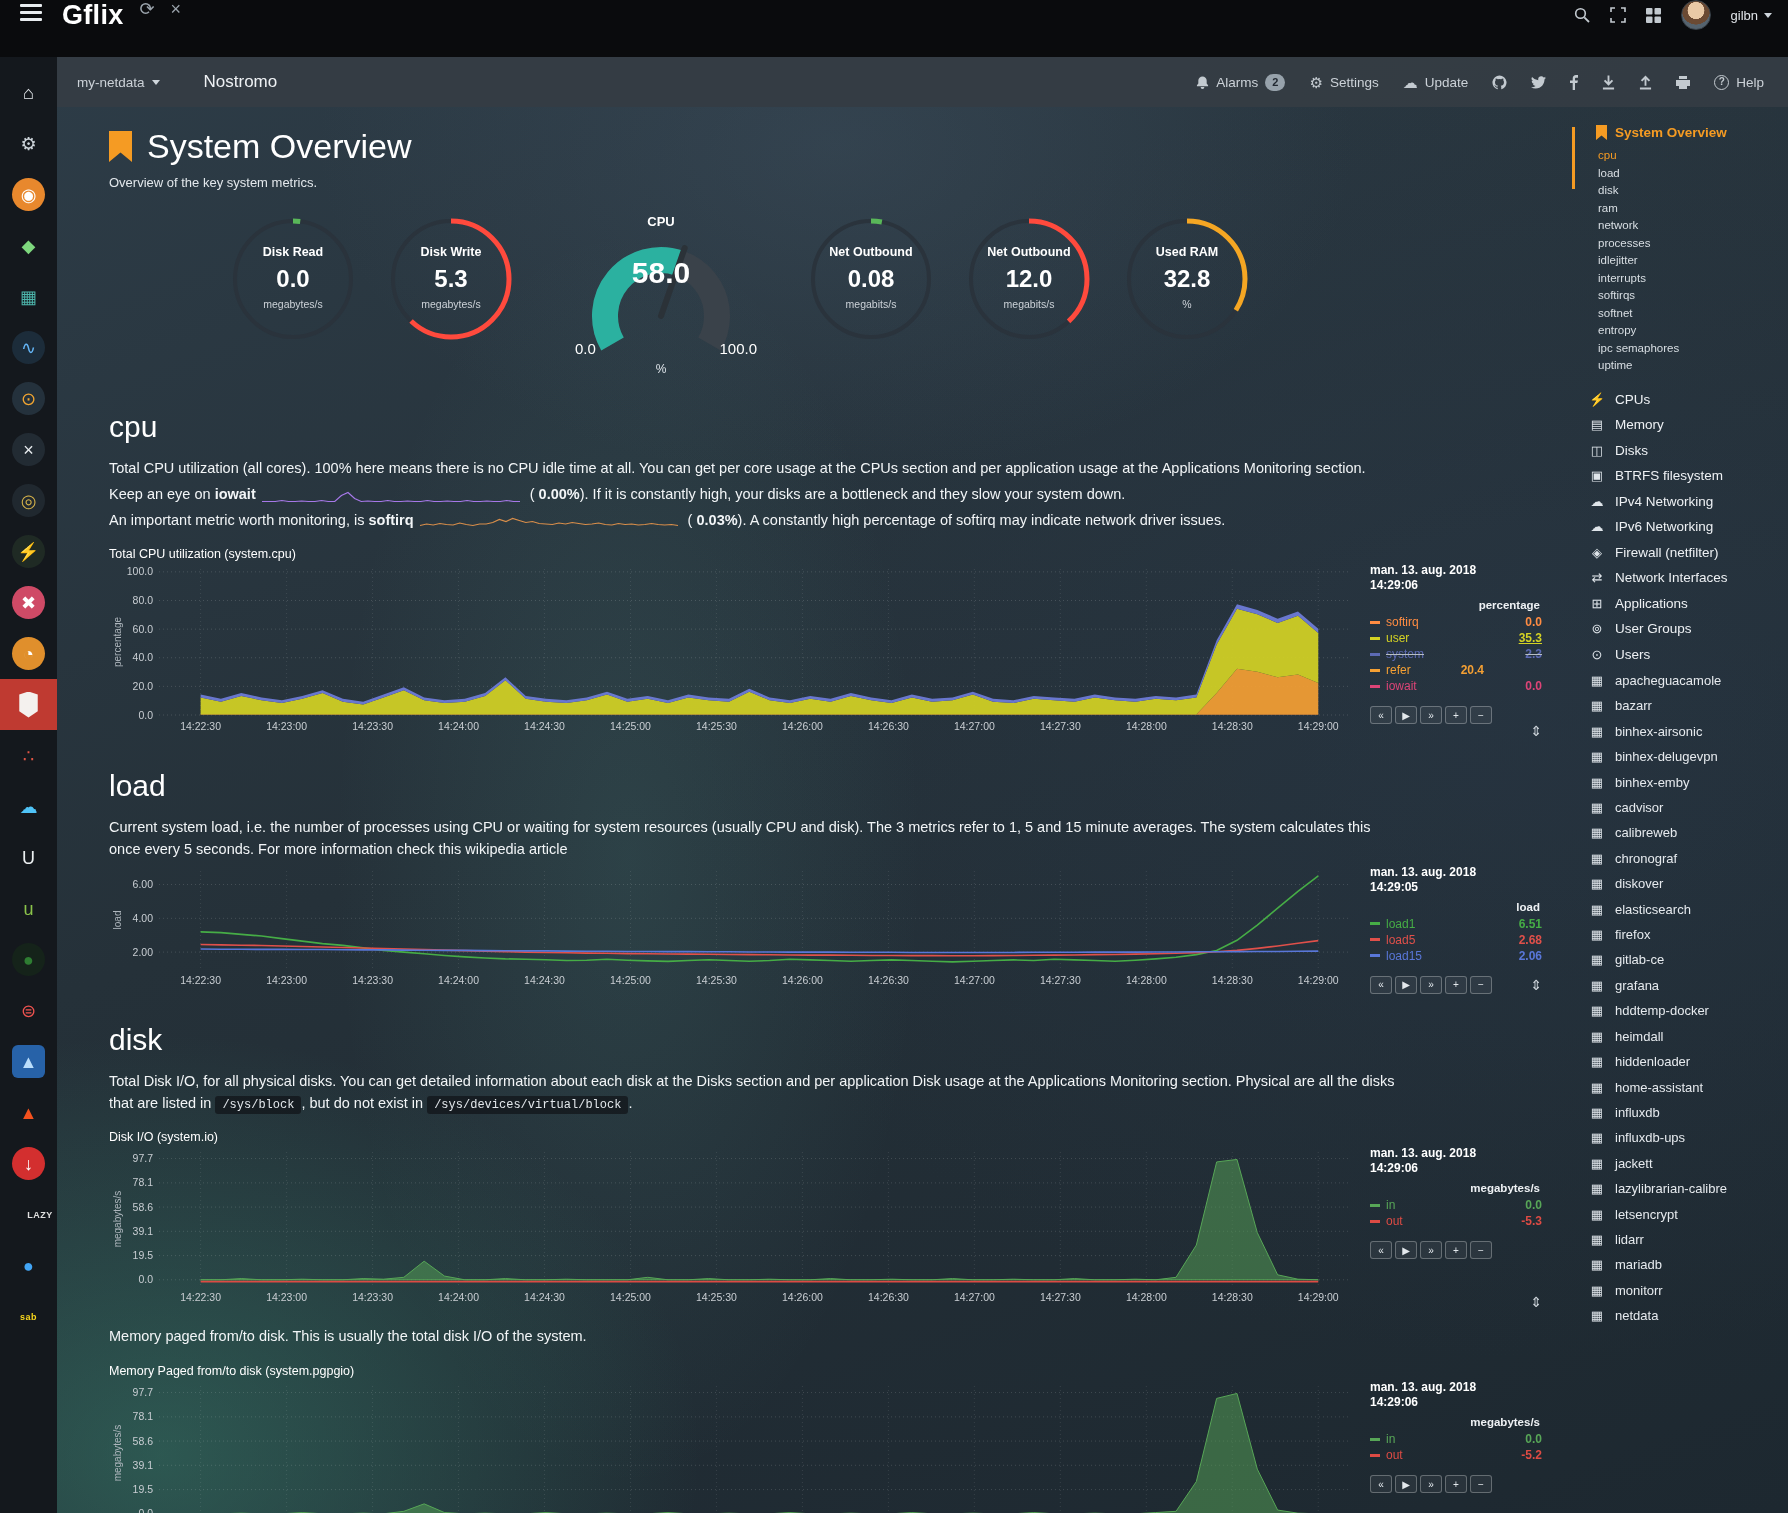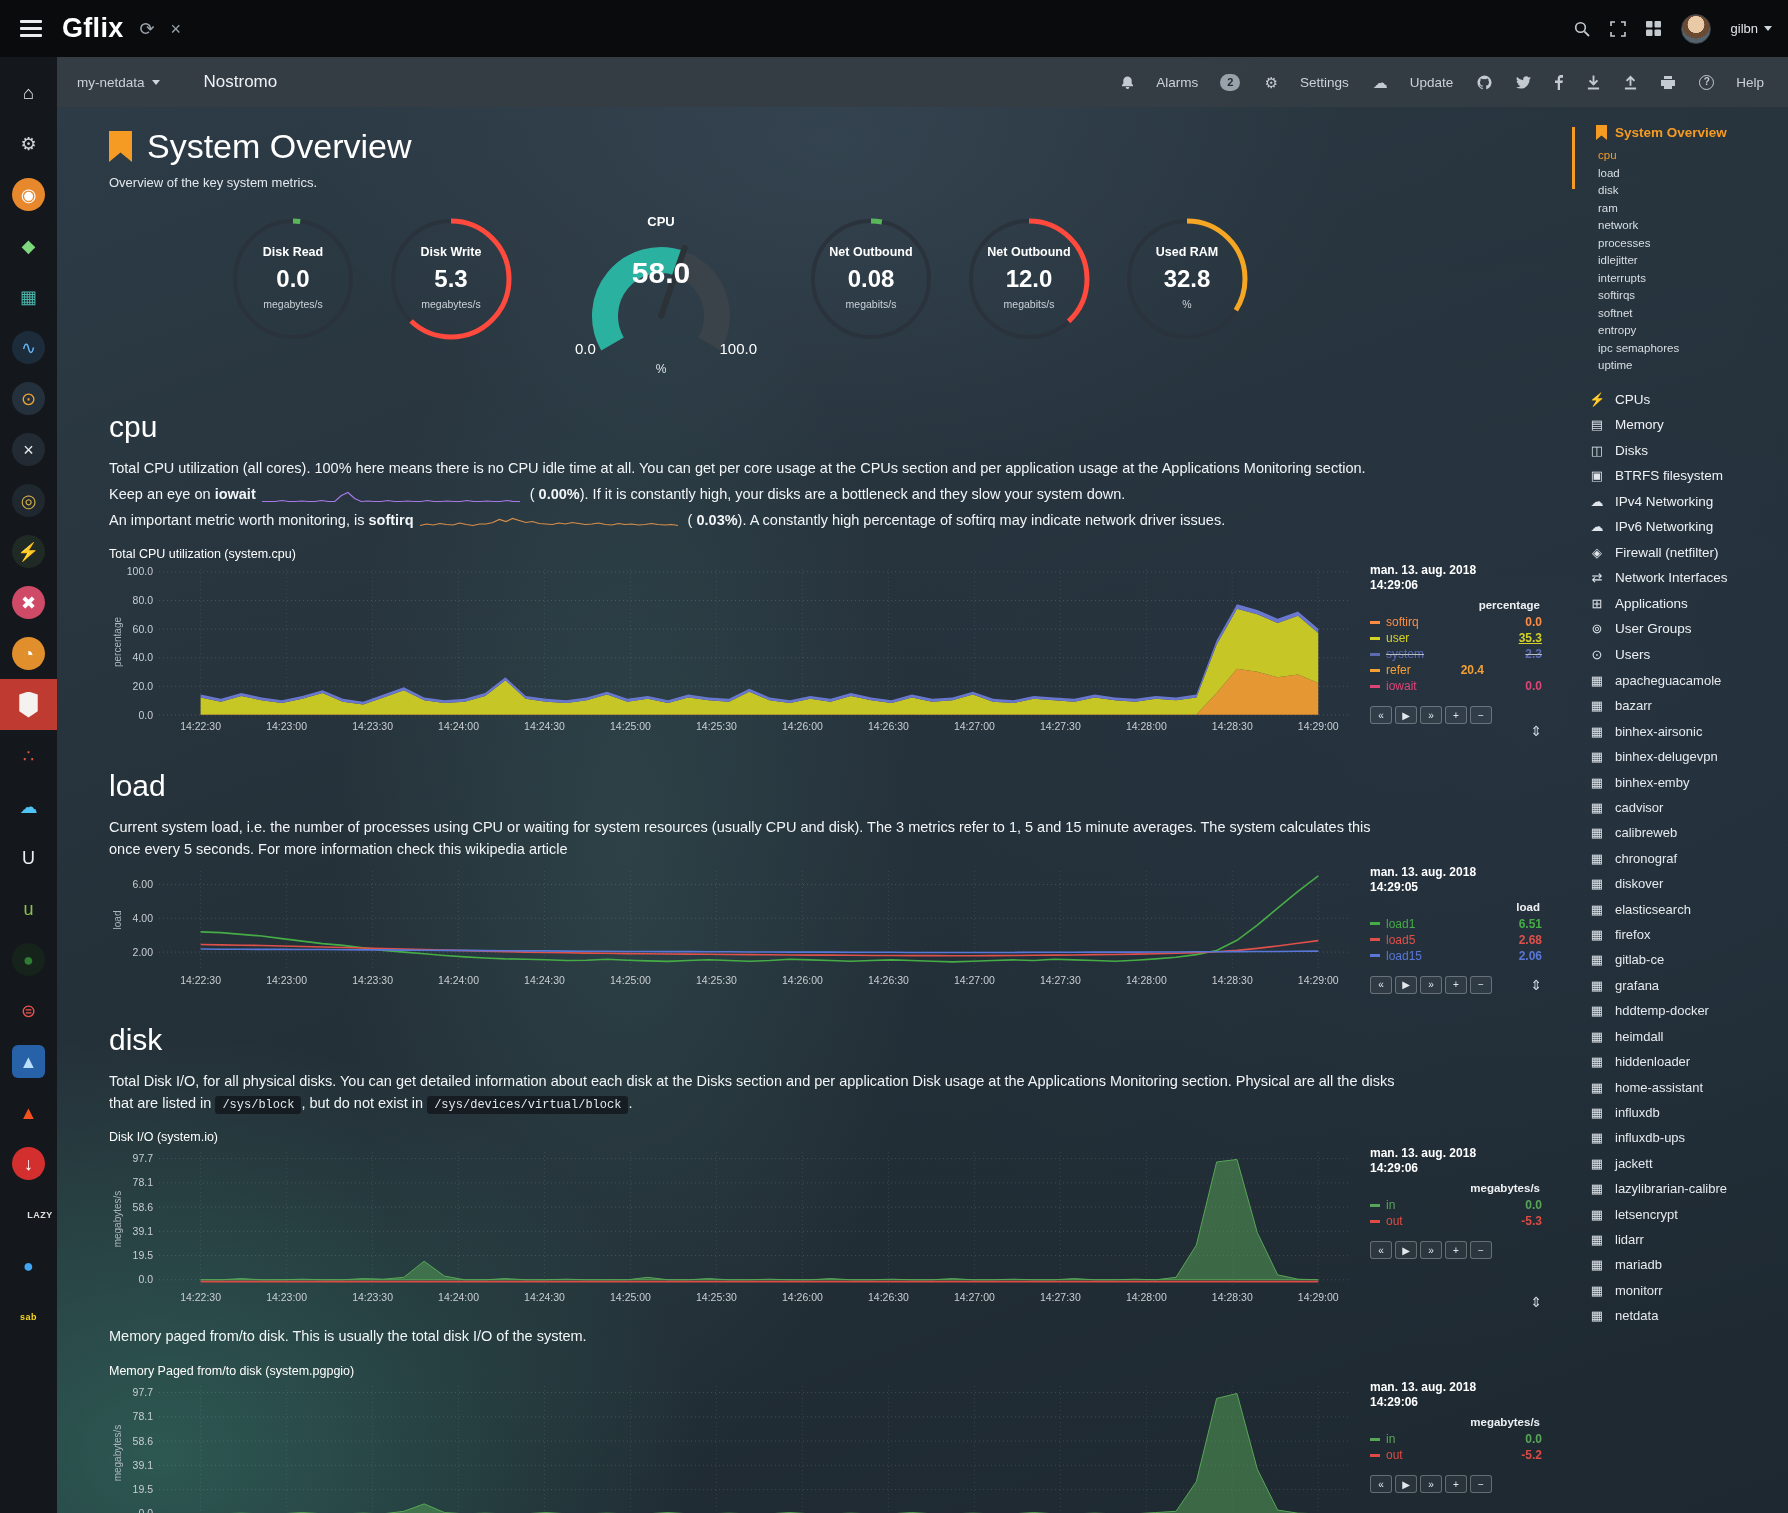--- a/index.html
+++ b/index.html
@@ -1,20 +1,20 @@
 <!DOCTYPE html>
 <html><head>
 <meta charset="utf-8">
 <style>
   *{box-sizing:border-box;margin:0;padding:0}
   html,body{width:1788px;height:1513px;overflow:hidden}
   body{font-family:"Liberation Sans",sans-serif;background:#10151a;color:#e9edf0}
 
   
-  .topbar{height:57px;background:#0a0b0d;display:flex;align-items:center;padding:0 16px;gap:16px}
+  .topbar{height:57px;background:#0a0b0d;display:flex;align-items:flex-start;padding:0 16px;gap:16px}
   .burger{display:flex;flex-direction:column;gap:4px;cursor:pointer;padding:4px}
   .burger i{display:block;width:22px;height:3px;background:#e8ecef;border-radius:1px}
   .brand{font-size:27px;font-weight:bold;color:#fff;letter-spacing:.3px}
   .tabctl{color:#9aa3ab;font-size:18px;line-height:1}
   .topbar-right{margin-left:auto;display:flex;align-items:center;gap:20px;color:#cfd6dc}
   .avatar{width:30px;height:30px;border-radius:50%;border:1px solid #3a4249;
     background:radial-gradient(circle at 50% 34%,#e9c9a6 0 36%,#6b4a33 37% 60%,#55636e 61%)}
   .username{font-size:13px;color:#e2e6ea;display:flex;align-items:center;gap:6px}
   .caret{width:0;height:0;border-left:4px solid transparent;border-right:4px solid transparent;border-top:5px solid #cfd6dc;display:inline-block}
 
@@ -33,21 +33,21 @@
     background:
       radial-gradient(900px 700px at 6% 96%, rgba(64,158,128,.38), transparent 60%),
       radial-gradient(420px 900px at 33% 55%, rgba(96,170,160,.14), transparent 70%),
       radial-gradient(800px 520px at 45% 6%, rgba(80,100,120,.25), transparent 65%),
       radial-gradient(1200px 900px at 85% 45%, rgba(44,60,80,.35), transparent 72%),
       linear-gradient(160deg,#2d3c47 0%,#253139 45%,#1d2830 100%)}
   .ndnav{height:50px;background:rgba(53,60,68,.93);display:flex;align-items:center;padding:0 24px 0 20px;font-size:13.5px;color:#ccd2d8;flex:none}
   .host{display:flex;align-items:center;gap:7px;cursor:pointer}
   .ndbrand{font-size:17px;color:#eef1f4;margin-left:44px;cursor:pointer}
   .ndnav-right{margin-left:auto;display:flex;align-items:center;gap:24px}
-  .ndit{display:flex;align-items:center;gap:22px;cursor:pointer;color:#ccd2d8;text-decoration:none}
+  .ndit{display:flex;align-items:center;gap:7px;cursor:pointer;color:#ccd2d8;text-decoration:none}
   .icn{display:inline-flex;align-items:center;justify-content:center;font-size:15px;line-height:1;color:#c3cad0}
   .badge{background:#97a2ab;color:#222931;border-radius:9px;padding:0 7px;font-size:11px;font-weight:bold;height:17px;line-height:17px}
   .qcirc{display:inline-flex;width:15px;height:15px;border:1.4px solid #c3cad0;border-radius:50%;font-size:10px;align-items:center;justify-content:center;font-weight:bold}
 
   .ndbody{flex:1;display:flex;min-height:0}
   .main{flex:1;padding:20px 10px 0 52px;min-width:0}
   .rsb{width:218px;flex:none;padding:18px 8px 0 16px;font-size:13px;position:relative}
 
   
   .h1row{display:flex;align-items:center;gap:15px}

